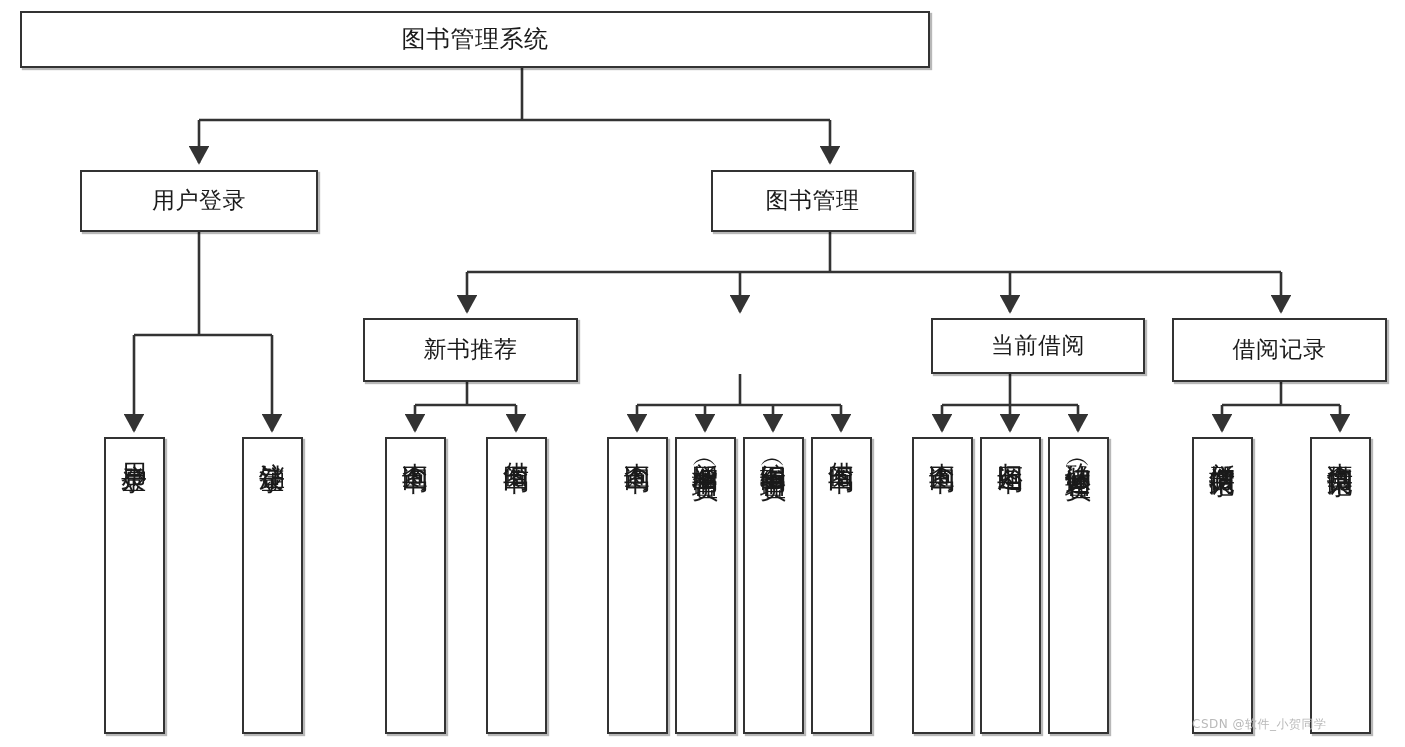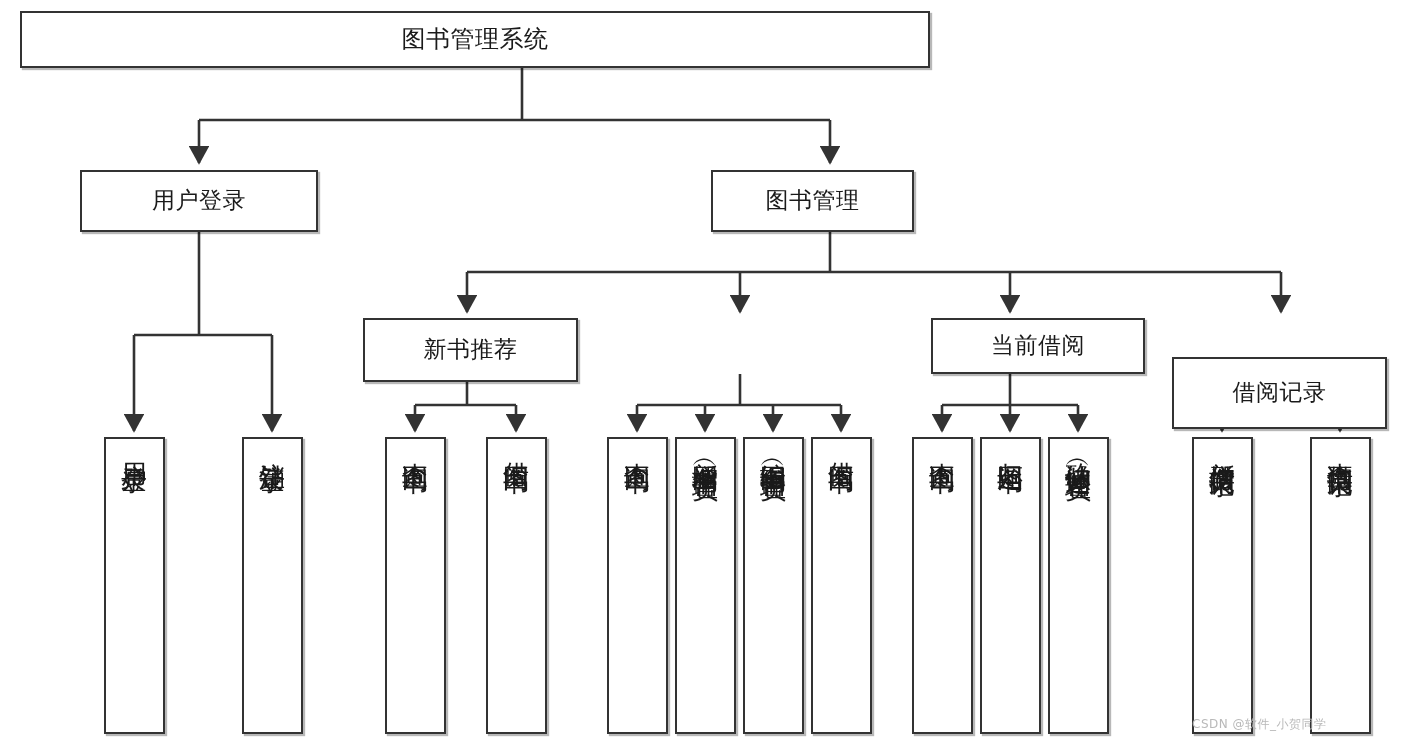--- a/index.html
+++ b/index.html
@@ -133,21 +133,21 @@
   <div class="node horiz" style="left:711px; top:170px; width:203px; height:62px;">
     <span class="lbl">图书管理</span>
   </div>
 
   <div class="node horiz" style="left:363px; top:318px; width:215px; height:64px;">
     <span class="lbl">新书推荐</span>
   </div>
   <div class="node horiz" style="left:903px; top:318px; width:214px; height:56px;margin-left:28px;">
     <span class="lbl">当前借阅</span>
   </div>
-  <div class="node horiz" style="left:1172px; top:318px; width:215px; height:72px;margin-top:39px;">
+  <div class="node horiz" style="left:1172px; top:318px; width:215px; height:64px;">
     <span class="lbl">借阅记录</span>
   </div>
 
   <div class="node vert" style="left:104px; top:437px; width:61px; height:297px;">
     <span class="lbl">用户登录</span>
   </div>
   <div class="node vert" style="left:242px; top:437px; width:61px; height:297px;">
     <span class="lbl">注销登录</span>
   </div>
 

